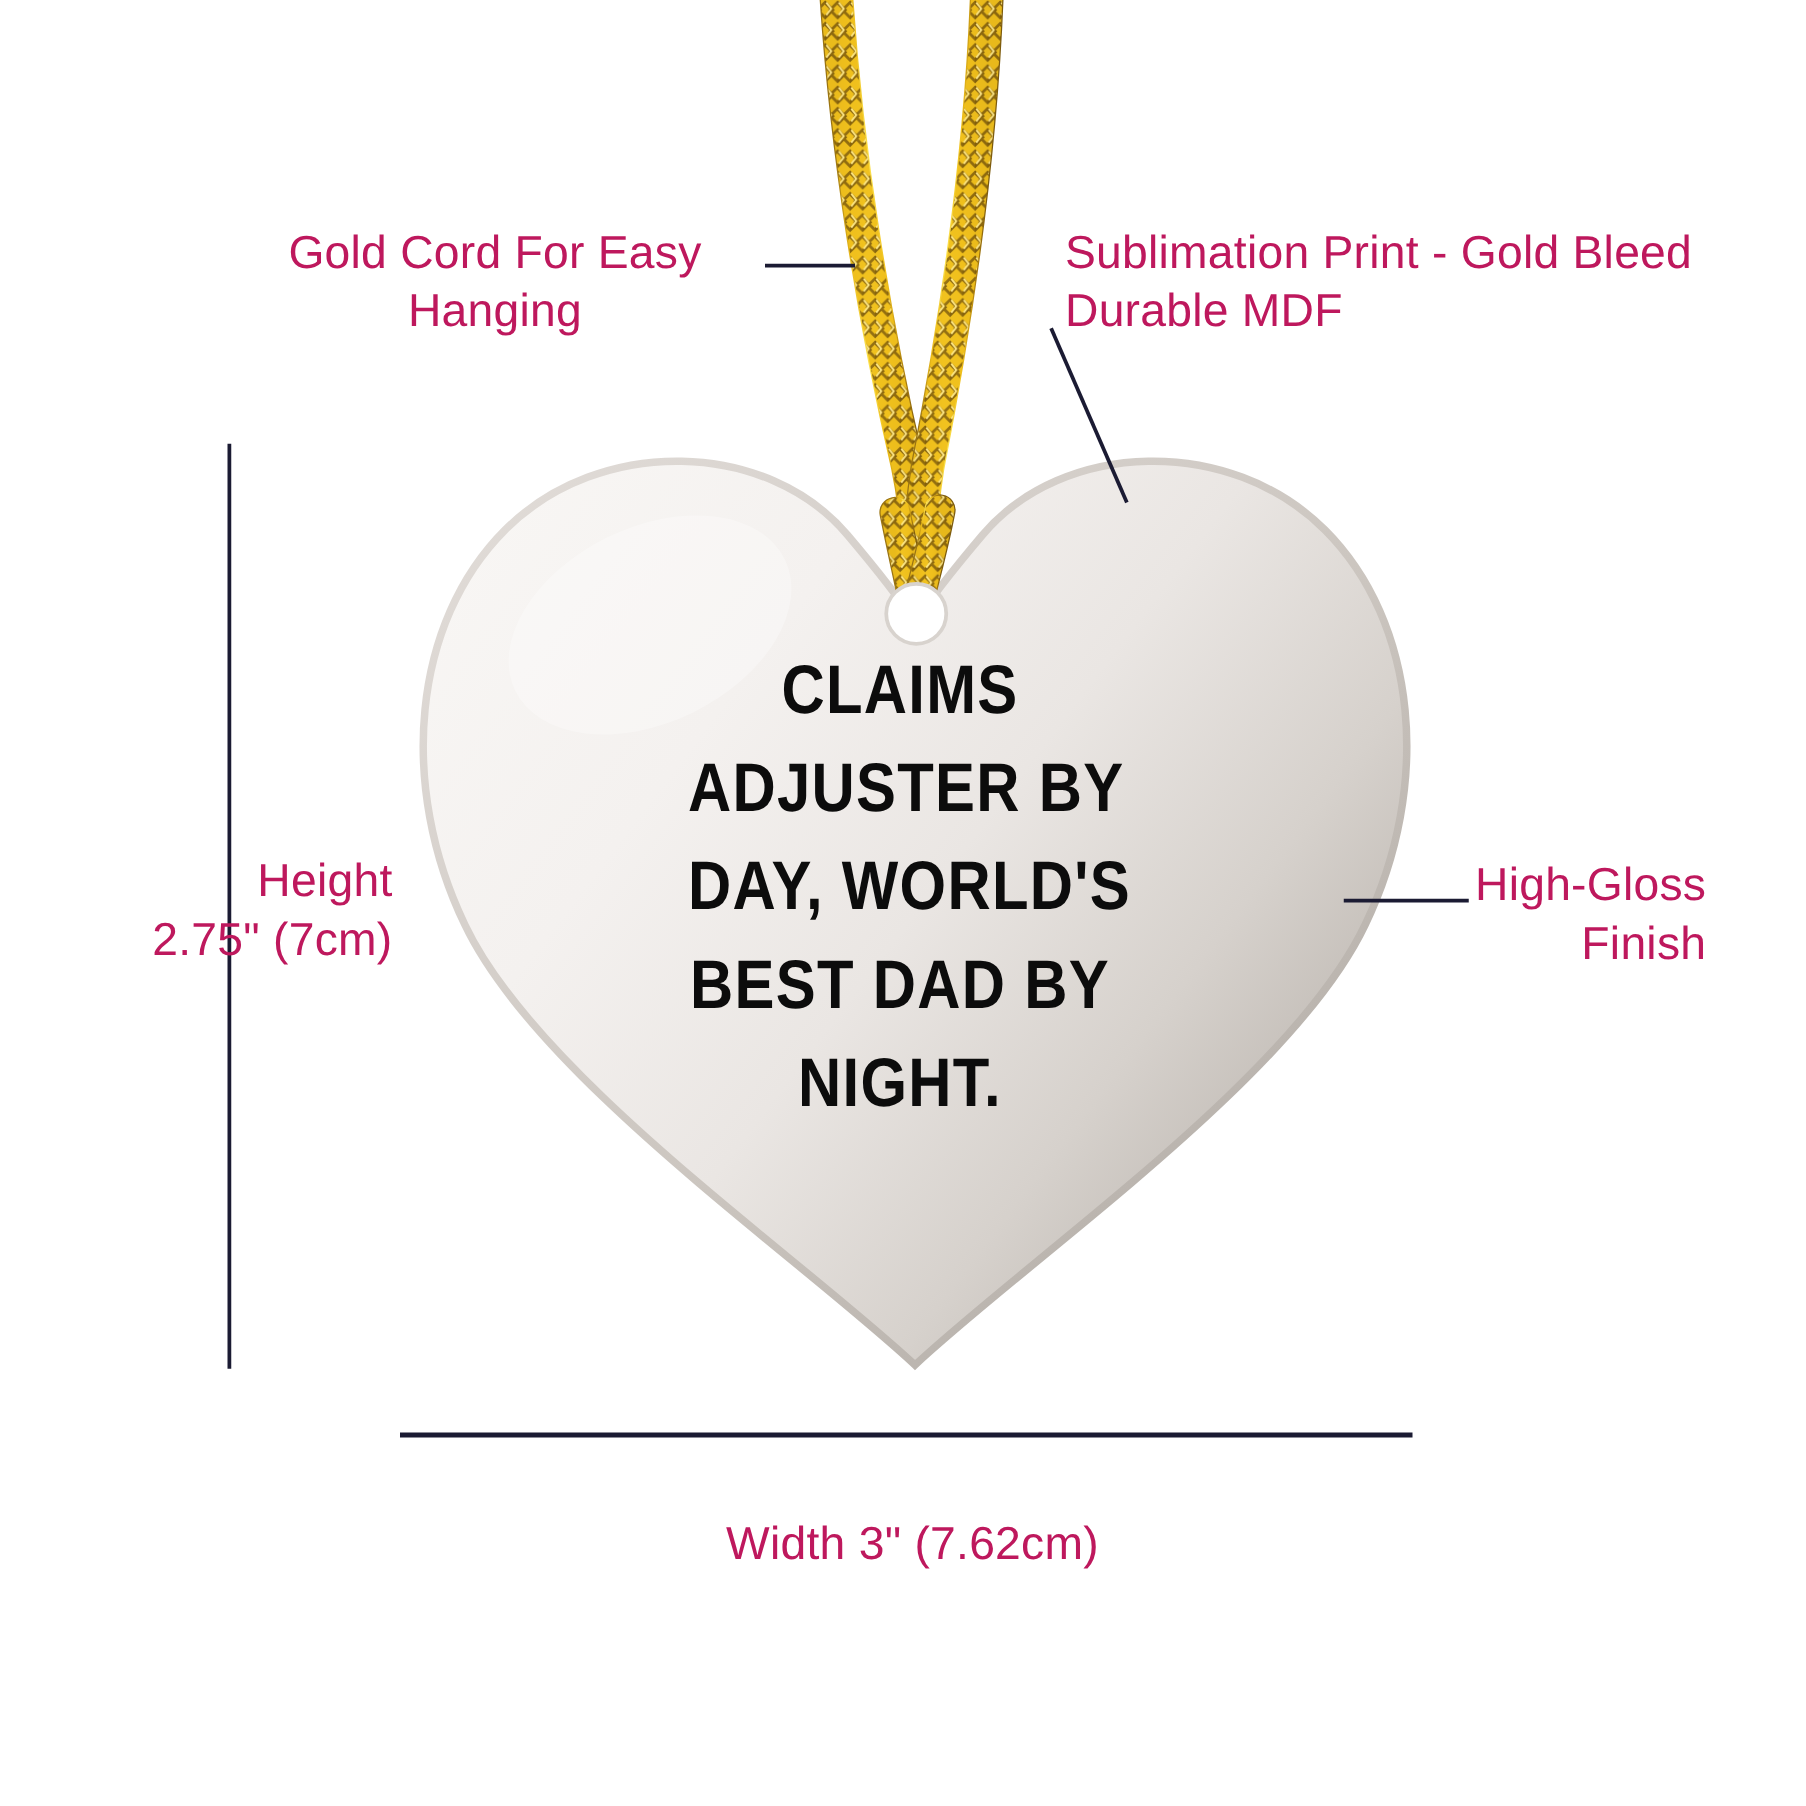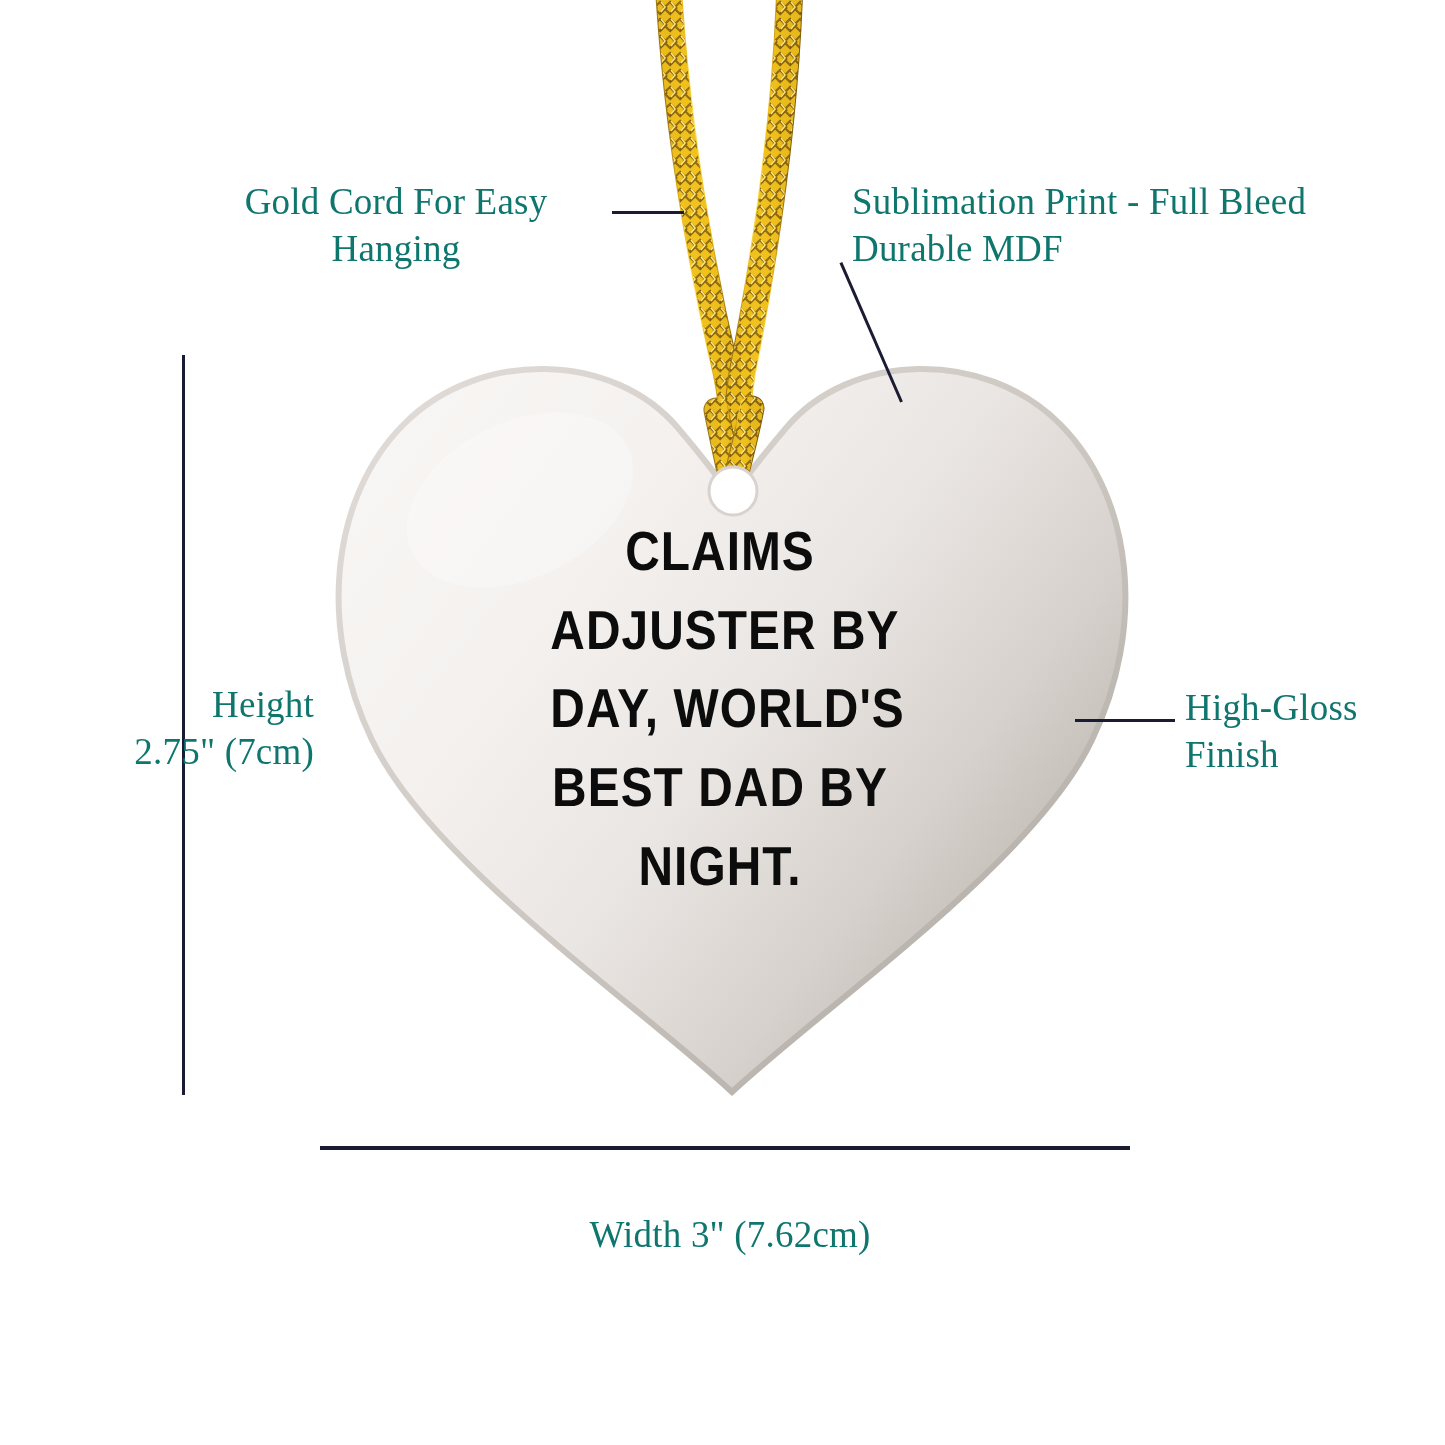--- a/index.html
+++ b/index.html
@@ -15,33 +15,33 @@
     position: relative;
     width: 1445px;
     height: 1445px;
     background: #ffffff;
     overflow: hidden;
   }
 
   
   .anno {
     position: absolute;
-    color: #0f766e;
-    font-family: Liberation Serif, serif;
+    color: #be185d;
+    font-family: Liberation Sans, sans-serif;
     font-size: 37px;
     line-height: 1.28;
     letter-spacing: 0.2px;
     white-space: pre-line;
   }
   .anno.center { text-align: center; }
   .anno.left   { text-align: left; }
 
   #anno-cord      { left: 176px;  top: 178px;  width: 440px; text-align: center; }
   #anno-print     { left: 852px;  top: 178px;  width: 540px; text-align: left; }
-  #anno-gloss     { left: 1185px; top: 684px;  width: 250px; text-align: left; }
+  #anno-gloss     { left: 1115px; top: 684px;  width: 250px; text-align: right; }
   #anno-height    { left: 54px;   top: 681px;  width: 260px; text-align: right; }
   #anno-width     { left: 460px;  top: 1211px; width: 540px; text-align: center; }
 
   
   .rule {
     position: absolute;
     background: #1b1b33;
   }
   #leader-cord {
     left: 612px; top: 211px; width: 72px; height: 3px;
@@ -184,21 +184,21 @@
   <div class="rule" id="leader-cord"></div>
   <div class="rule" id="leader-print"></div>
   <div class="rule" id="leader-gloss"></div>
 
   <div class="rule" id="dim-height-line"></div>
   <div class="rule" id="dim-width-line"></div>
 
   <div class="anno center" id="anno-cord">Gold Cord For Easy
 Hanging</div>
 
-  <div class="anno left" id="anno-print">Sublimation Print - Full Bleed
+  <div class="anno left" id="anno-print">Sublimation Print - Gold Bleed
 Durable MDF</div>
 
   <div class="anno center" id="anno-gloss">High-Gloss
 Finish</div>
 
   <div class="anno center" id="anno-height">Height
 2.75" (7cm)</div>
 
   <div class="anno center" id="anno-width">Width 3" (7.62cm)</div>
 

